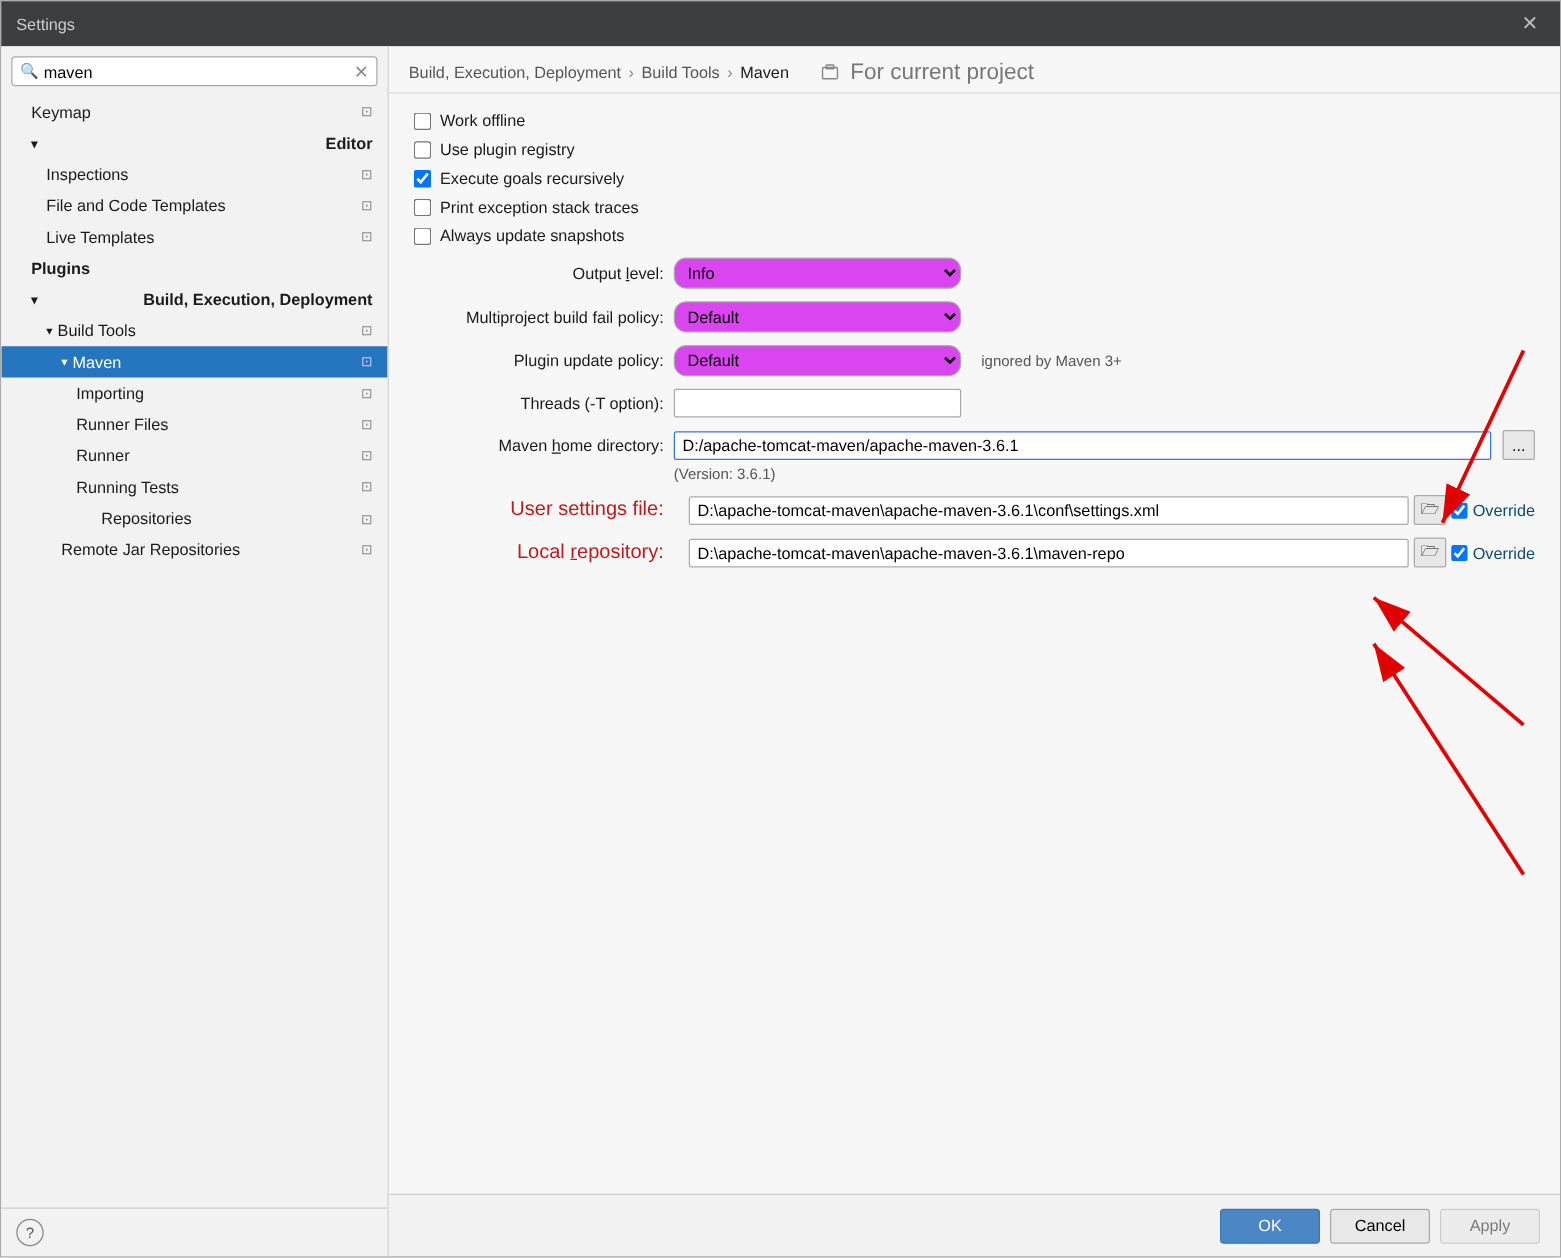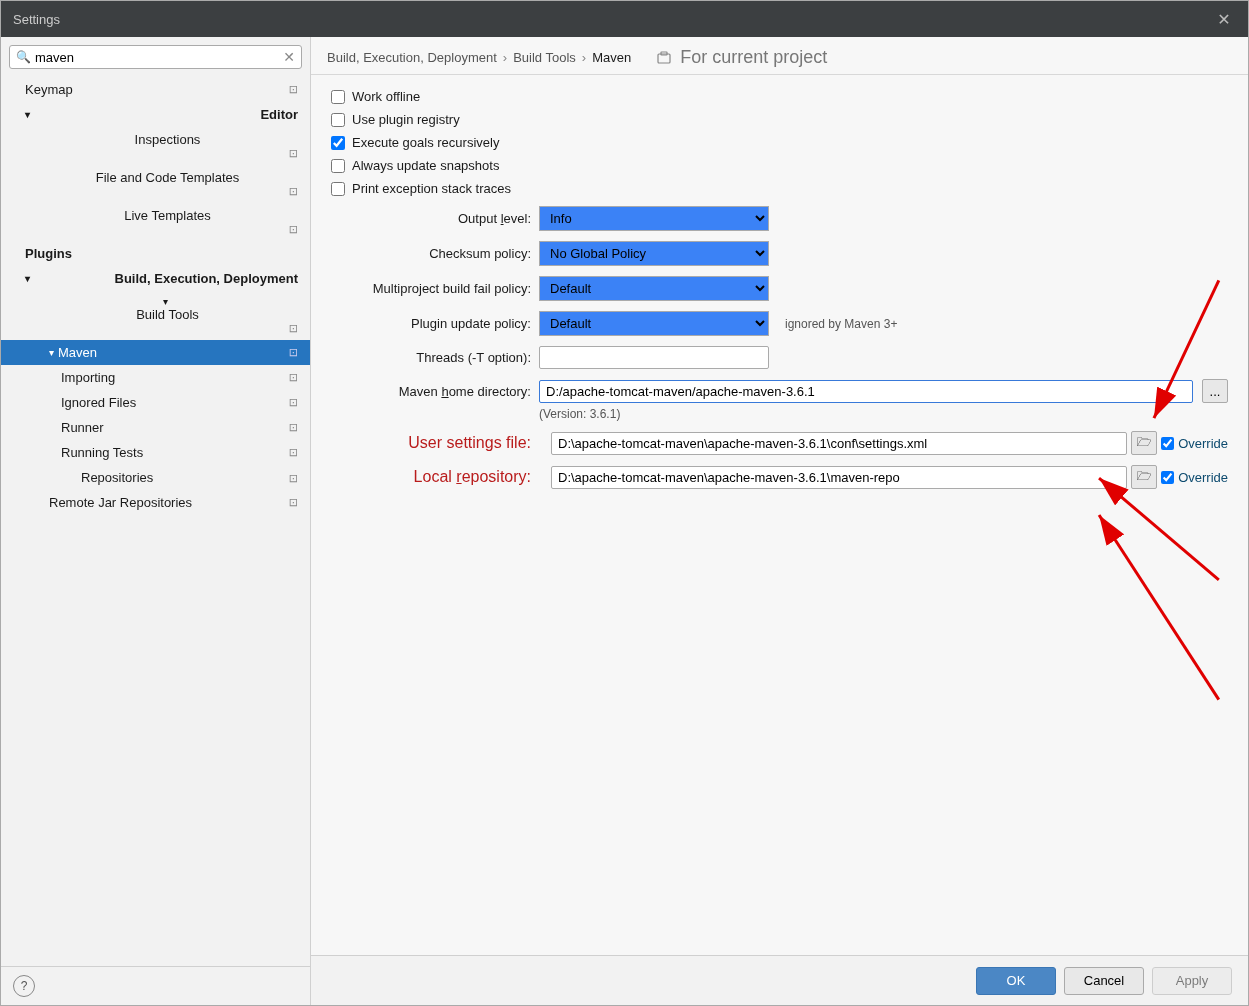--- a/index.html
+++ b/index.html
@@ -90,21 +90,21 @@
       cursor: pointer;
       display: flex;
       align-items: center;
       justify-content: space-between;
       color: #1a1a1a;
       font-size: 13px;
     }
     .nav-item.selected { background: #2675bf; color: white; }
     .nav-item.parent { font-weight: bold; }
     .nav-item.indent1 { padding-left: 24px; }
-    .nav-item.indent2 { padding-left: 36px; flex-direction: column; }
+    .nav-item.indent2 { padding-left: 36px; }
     .nav-item.indent3 { padding-left: 48px; }
     .nav-item .arrow { font-size: 10px; margin-right: 4px; }
     .nav-item .page-icon { font-size: 11px; color: #888; margin-left: auto; }
     .nav-item.selected .page-icon { color: #cce; }
     .sidebar-footer {
       padding: 8px 12px;
       border-top: 1px solid #d0d0d0;
       display: flex;
       align-items: center;
     }
@@ -178,22 +178,22 @@
     }
     .form-control {
       flex: 1;
       max-width: 230px;
     }
     select.form-select {
       width: 100%;
       padding: 3px 6px;
       font-size: 13px;
       border: 1px solid #aaa;
-      background: #3b82f6;
-      border-radius: 0;
+      background: #d946ef;
+      border-radius: 10px;
       cursor: pointer;
     }
     input.form-input {
       width: 100%;
       padding: 3px 6px;
       font-size: 13px;
       border: 1px solid #aaa;
       background: white;
       border-radius: 2px;
     }
@@ -399,21 +399,21 @@
           <span>Maven</span>
           <span class="page-icon">⊡</span>
         </div>
 
         <div class="nav-item" style="padding-left: 60px; gap: 37px;">
           <span>Importing</span>
           <span class="page-icon">⊡</span>
         </div>
 
         <div class="nav-item" style="padding-left: 60px;">
-          <span>Ignored Files</span>
+          <span>Runner Files</span>
           <span class="page-icon">⊡</span>
         </div>
 
         <div class="nav-item" style="padding-left: 60px;">
           <span>Runner</span>
           <span class="page-icon">⊡</span>
         </div>
 
         <div class="nav-item" style="padding-left: 60px;">
           <span>Running Tests</span>
@@ -462,51 +462,41 @@
         </div>
         <div class="checkbox-row">
           <input type="checkbox" id="use-plugin-registry" style="">
           <label for="use-plugin-registry">Use plugin registry</label>
         </div>
         <div class="checkbox-row">
           <input type="checkbox" id="execute-goals" checked="" style="">
           <label for="execute-goals">Execute goals recursively</label>
         </div>
         <div class="checkbox-row">
+          <input type="checkbox" id="print-exception" style="">
+          <label for="print-exception">Print exception stack traces</label>
+        </div>
+        <div class="checkbox-row">
           <input type="checkbox" id="always-update" style="">
           <label for="always-update">Always update snapshots</label>
-        </div>
-        <div class="checkbox-row">
-          <input type="checkbox" id="print-exception" style="">
-          <label for="print-exception">Print exception stack traces</label>
         </div>
 
         <div style="margin-top: 10px;">
 
           <div class="form-row">
             <span class="form-label">Output <u>l</u>evel:</span>
             <div class="form-control">
               <select class="form-select">
                 <option>Info</option>
                 <option>Debug</option>
                 <option>Error</option>
               </select>
             </div>
           </div>
 
-          <div class="form-row">
-            <span class="form-label">Checksum policy:</span>
-            <div class="form-control">
-              <select class="form-select">
-                <option>No Global Policy</option>
-                <option>Strict</option>
-                <option>Lax</option>
-              </select>
-            </div>
-          </div>
 
           <div class="form-row">
             <span class="form-label">Multiproject build fail policy:</span>
             <div class="form-control">
               <select class="form-select">
                 <option>Default</option>
                 <option>Fail Fast</option>
                 <option>Fail Never</option>
               </select>
             </div>

